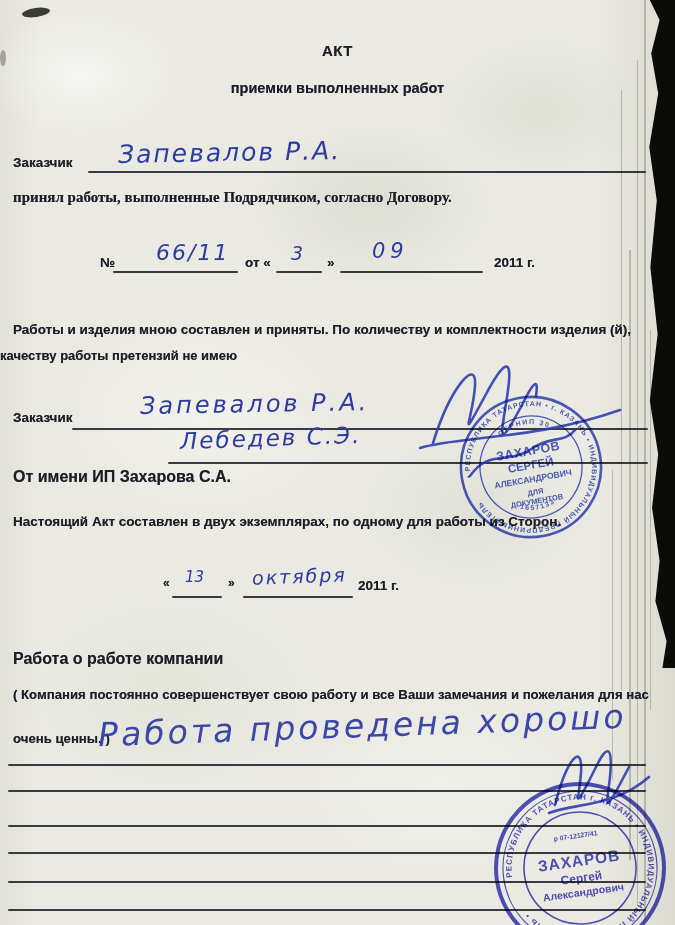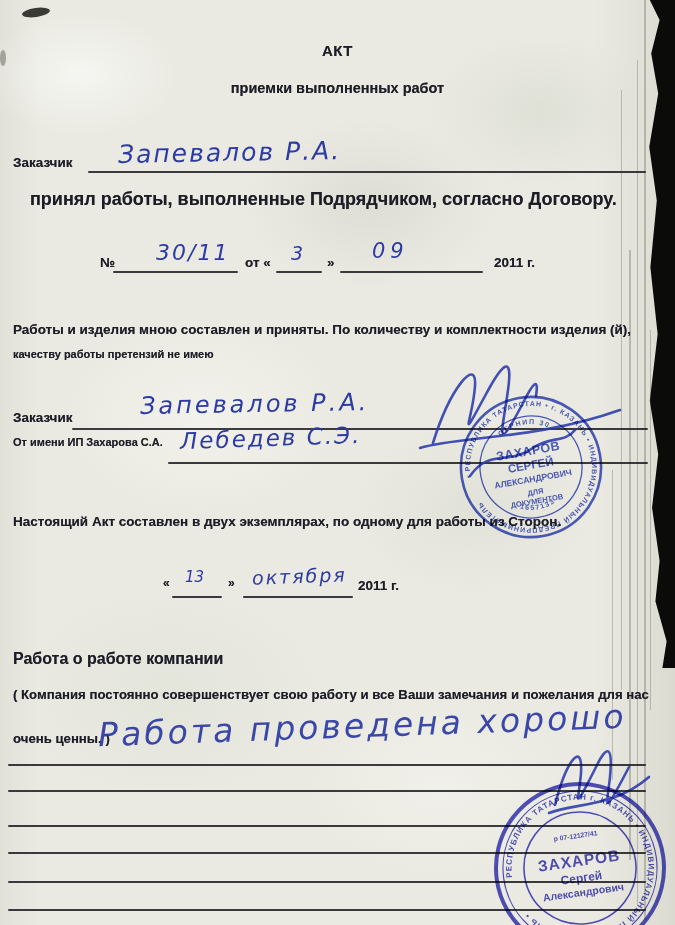--- a/index.html
+++ b/index.html
@@ -40,41 +40,41 @@
   <div class="crease" style="left:637px;top:60px;height:845px;"></div>
   <div class="crease" style="left:644px;top:0;height:920px;width:2px;"></div>
   <div class="crease" style="left:650px;top:330px;height:380px;"></div>
 
   <div class="pr center" style="top:42px;font-size:15px;letter-spacing:.5px;">АКТ</div>
   <div class="pr center" style="top:80px;font-size:14.5px;">приемки выполненных работ</div>
 
   <div class="pr" style="left:13px;top:155px;font-size:13.5px;">Заказчик</div>
   <div class="hw" style="left:118px;top:138px;font-size:25px;letter-spacing:2px;transform:rotate(-1deg);">Запевалов Р.А.</div>
   <div class="rule" style="left:88px;top:171px;width:558px;"></div>
-  <div class="pr" style="left:30px;top:189px;font-size:18px;">принял работы, выполненные Подрядчиком, согласно Договору.</div>
+  <div class="pr" style="left:13px;top:189px;font-size:15px;font-family:Liberation Serif, serif;">принял работы, выполненные Подрядчиком, согласно Договору.</div>
 
   <div class="pr" style="left:100px;top:255px;font-size:13.5px;">№</div>
   <div class="rule" style="left:113px;top:271px;width:125px;"></div>
-  <div class="hw" style="left:156px;top:240px;font-size:22px;letter-spacing:2px;">30/11</div>
+  <div class="hw" style="left:156px;top:240px;font-size:22px;letter-spacing:2px;">66/11</div>
   <div class="pr" style="left:245px;top:255px;font-size:13.5px;">от «</div>
   <div class="rule" style="left:276px;top:271px;width:46px;"></div>
   <div class="hw" style="left:291px;top:242px;font-size:19px;">3</div>
   <div class="pr" style="left:327px;top:255px;font-size:13.5px;">»</div>
   <div class="rule" style="left:340px;top:271px;width:143px;"></div>
   <div class="hw" style="left:372px;top:239px;font-size:21px;letter-spacing:5px;text-align:center;">09</div>
   <div class="pr" style="left:494px;top:255px;font-size:13.5px;">2011 г.</div>
 
   <div class="pr" style="left:13px;top:322px;font-size:13.5px;">Работы и изделия мною составлен и приняты. По количеству и комплектности изделия (й),</div>
-  <div class="pr" style="left:13px;top:348px;font-size:11px;">качеству работы претензий не имею</div>
+  <div class="pr" style="left:0;top:348px;font-size:13px;">качеству работы претензий не имею</div>
 
   <div class="pr" style="left:13px;top:410px;font-size:13.5px;">Заказчик</div>
   <div class="rule" style="left:72px;top:428px;width:576px;"></div>
   <div class="hw" style="left:140px;top:390px;font-size:24px;letter-spacing:3px;transform:rotate(-1deg);">Запевалов Р.А.</div>
 
-  <div class="pr" style="left:13px;top:436px;font-size:11px;">От имени ИП Захарова С.А.</div>
+  <div class="pr" style="left:13px;top:468px;font-size:16px;">От имени ИП Захарова С.А.</div>
   <div class="rule" style="left:168px;top:462px;width:480px;"></div>
   <div class="hw" style="left:180px;top:425px;font-size:23px;letter-spacing:2px;transform:rotate(-2deg);">Лебедев С.Э.</div>
 
   <svg style="position:absolute;left:415px;top:348px;" width="235" height="135" viewBox="0 0 235 135">
     <g fill="none" stroke="#2b3aad" stroke-width="2.6" stroke-linecap="round" opacity=".88">
       <path d="M18,95 C35,40 62,8 60,38 C58,70 42,100 70,48 C88,14 98,6 93,42 C88,80 78,112 108,55 C118,35 124,28 121,48"></path>
       <path d="M5,100 C45,88 120,92 205,62"></path>
       <path d="M55,128 C75,100 92,118 118,100 C135,88 150,95 160,82"></path>
     </g>
   </svg>

